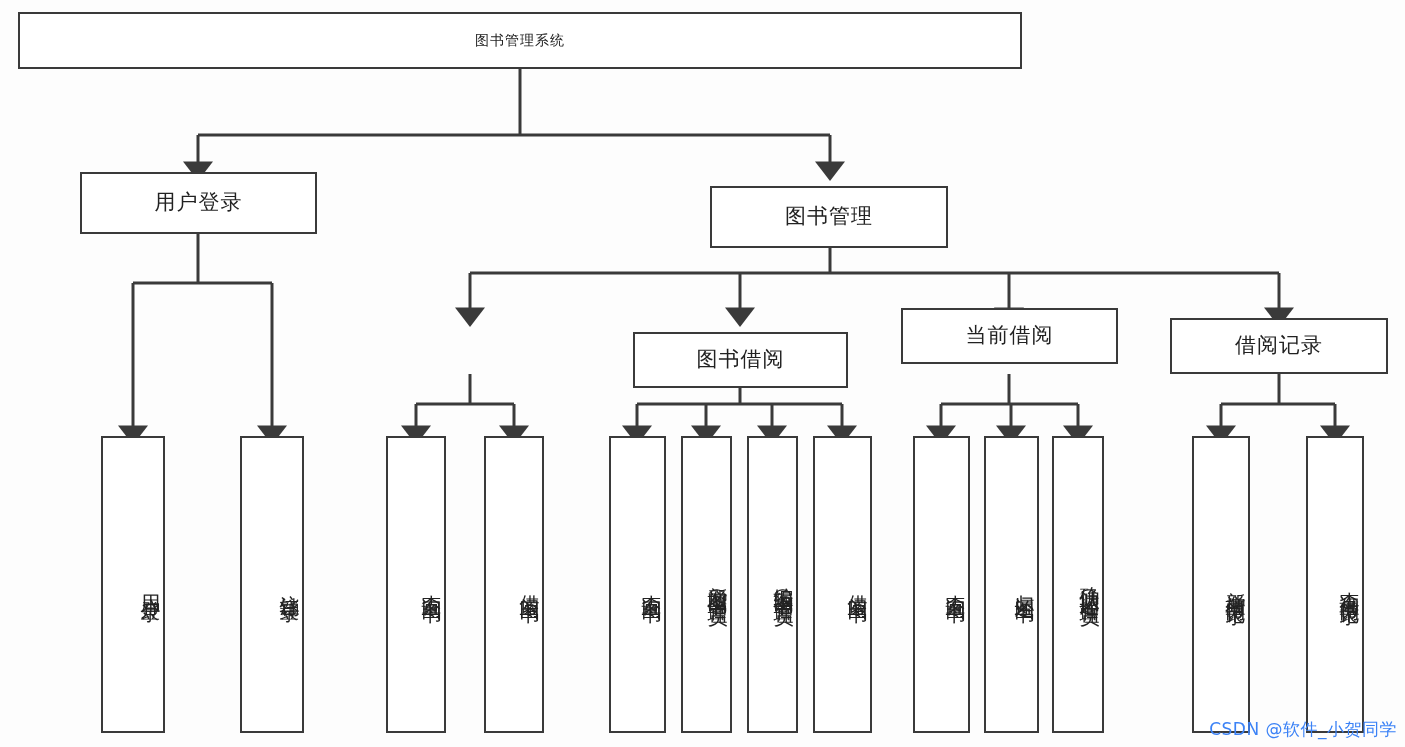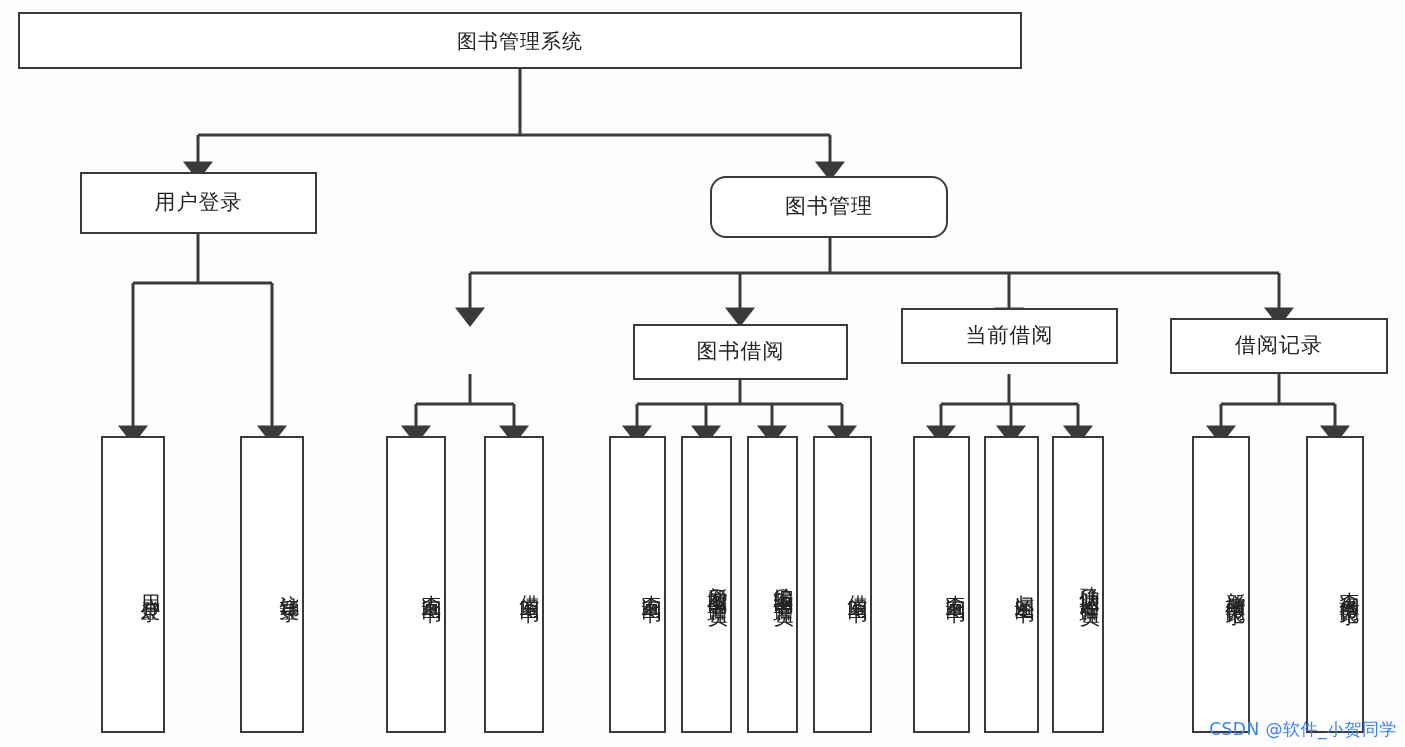--- a/index.html
+++ b/index.html
@@ -35,21 +35,21 @@
     color: #222222;
     z-index: 2;
   }
   .node.h {
     font-size: 21px;
     letter-spacing: 1px;
     line-height: 1.2;
     text-align: center;
   }
   .node.root {
-    font-size: 20px;
+    font-size: 14px;
   }
   .node.v {
     font-size: 20px;
     writing-mode: vertical-rl;
     text-orientation: upright;
     letter-spacing: 3px;
     line-height: 1.25;
     padding: 14px 0;
     align-items: flex-start;
     justify-content: center;
@@ -125,25 +125,25 @@
     </g>
   </svg>
 
   <div class="node h root" id="node-root" style="left: 18px; top: 12px; width: 1004px; height: 57px;">
     <span>图书管理系统</span>
   </div>
 
   <div class="node h" id="node-l2-0" style="left: 80px; top: 172px; width: 237px; height: 62px;">
     <span>用户登录</span>
   </div>
-  <div class="node h" id="node-l2-1" style="left: 710px; top: 176px; width: 238px; height: 62px; border-radius: 16px;">
+  <div class="node h" id="node-l2-1" style="left: 710px; top: 186px; width: 238px; height: 62px;">
     <span>图书管理</span>
   </div>
 
-  <div class="node h" id="node-l3-1" style="left: 633px; top: 324px; width: 215px; height: 56px;">
+  <div class="node h" id="node-l3-1" style="left: 633px; top: 332px; width: 215px; height: 56px;">
     <span>图书借阅</span>
   </div>
   <div class="node h" id="node-l3-2" style="left: 901px; top: 308px; width: 217px; height: 56px;">
     <span>当前借阅</span>
   </div>
   <div class="node h" id="node-l3-3" style="left: 1170px; top: 318px; width: 218px; height: 56px;">
     <span>借阅记录</span>
   </div>
 
   <div class="node v" id="node-leaf-0" style="left: 101px; top: 436px; width: 64px; height: 297px;">

